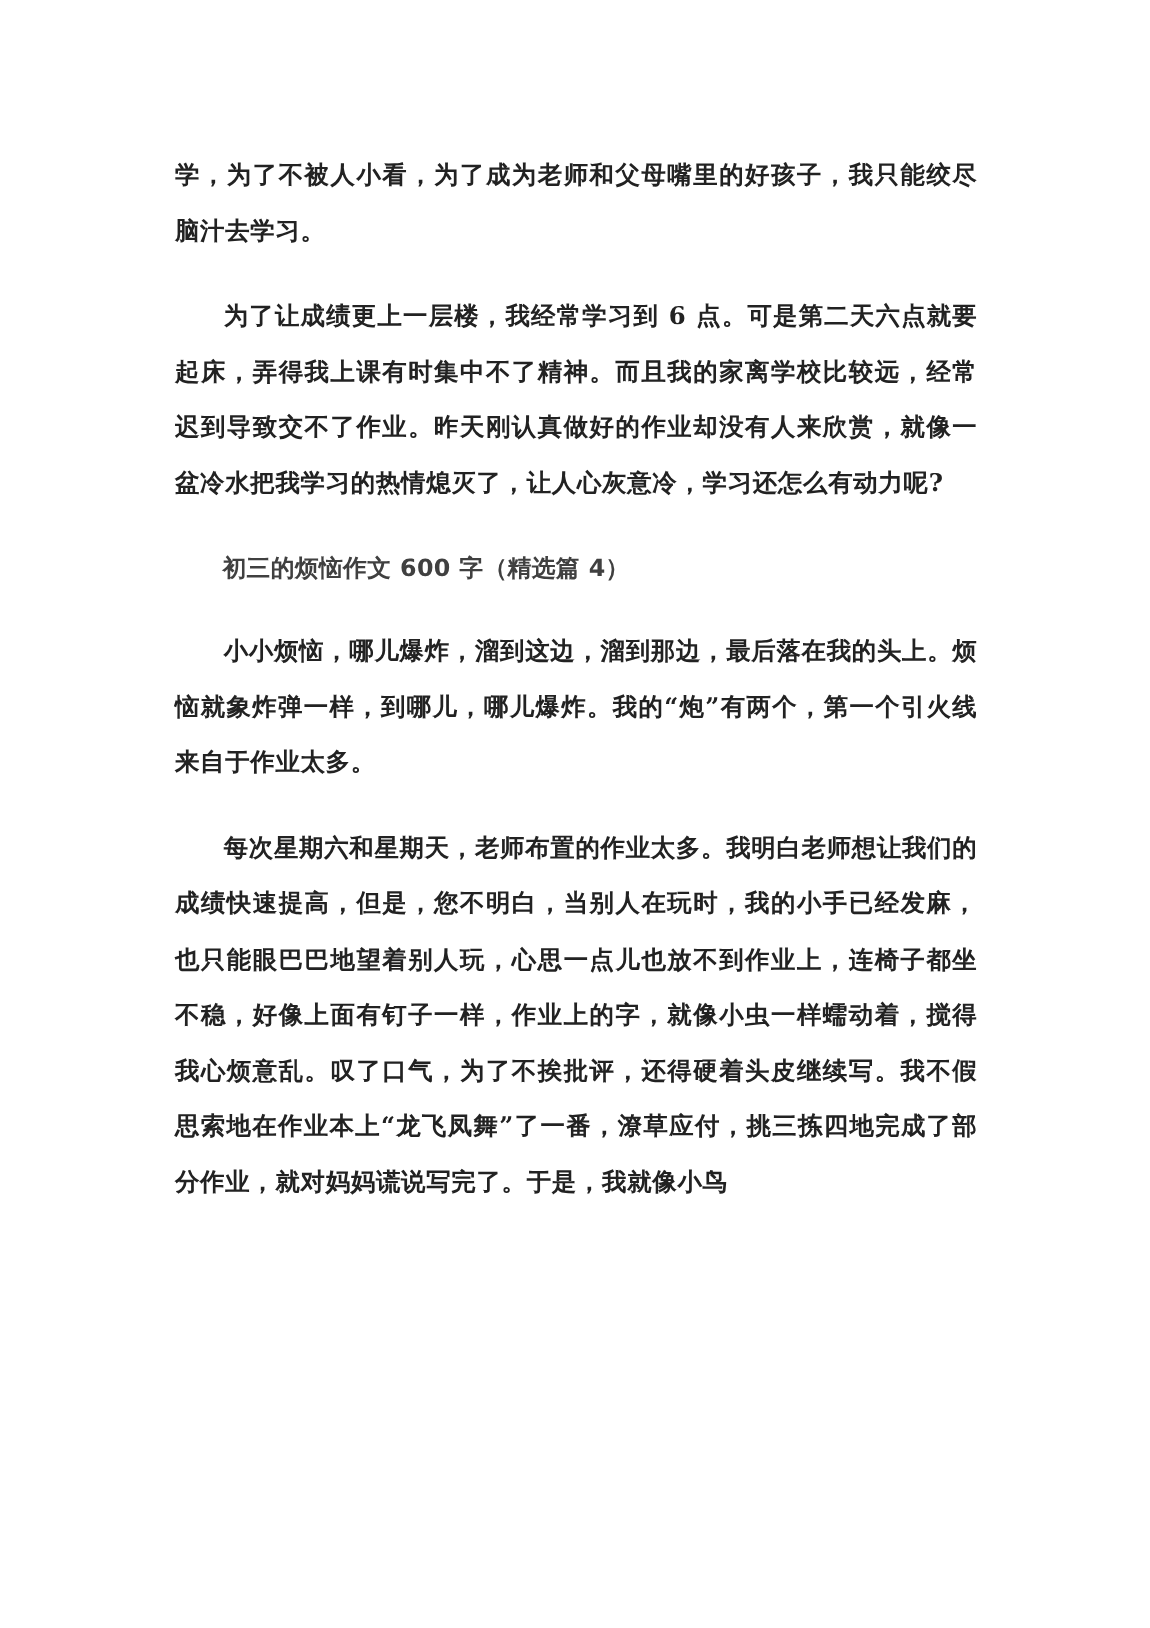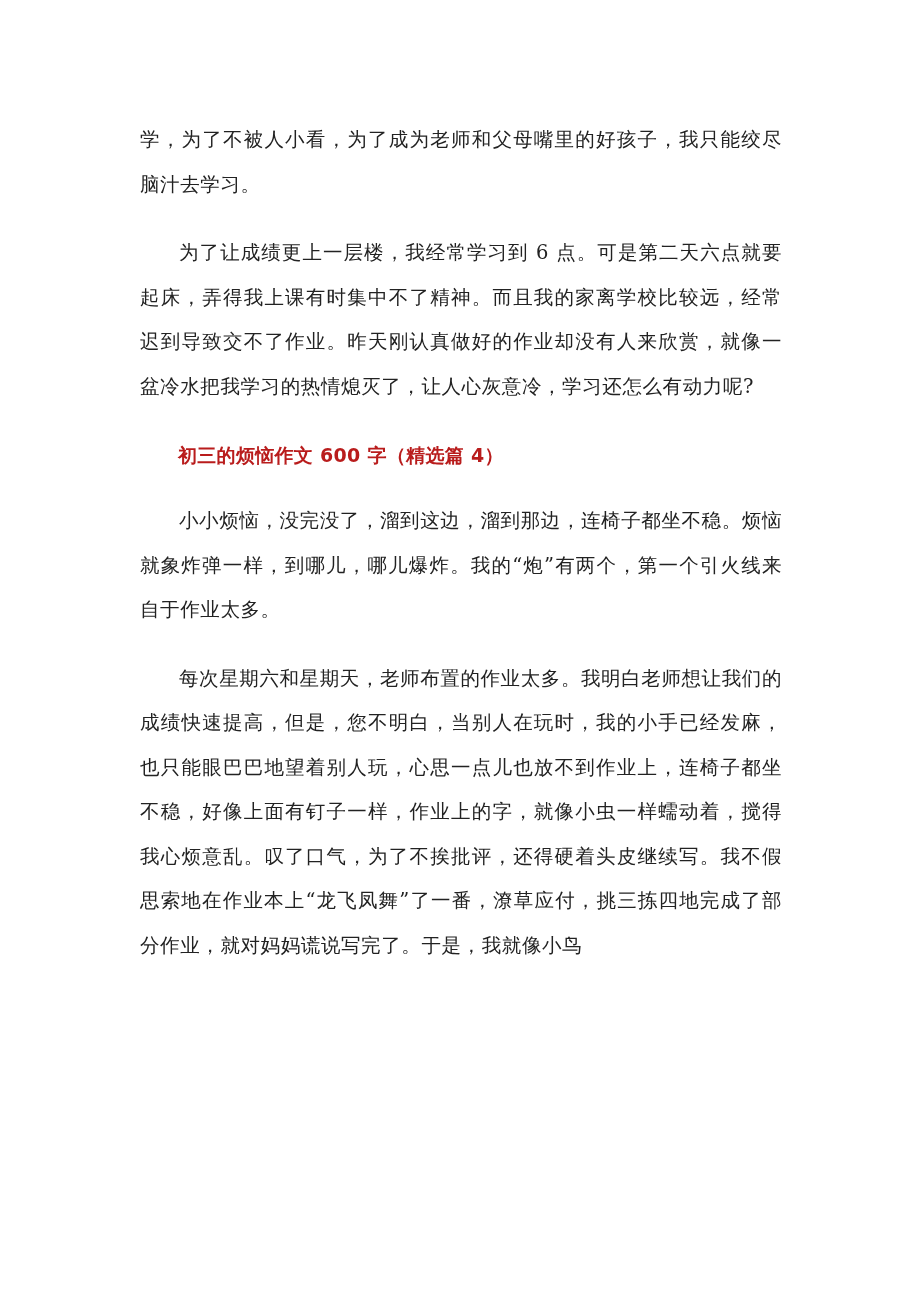--- a/index.html
+++ b/index.html
@@ -2,30 +2,30 @@
 <html><head>
   <meta charset="utf-8">
   <style>
     html, body { margin: 0; padding: 0; background: #ffffff; }
     body { width: 920px; height: 1302px; position: relative; overflow: hidden; }
     .page {
       position: absolute; left: 140px; top: 118px; width: 642px;
       font-family: "DejaVu Serif", "Liberation Serif", serif;
       color: #222222; font-size: 19.5px; letter-spacing: 0.6px;
     }
-    .para { margin: 0 0 24px 0; line-height: 44.5px; text-indent: 2em; text-align: justify; }
+    .para { margin: 0 0 24px 0; line-height: 44.5px; text-indent: 2em; text-align: justify; font-weight: bold; }
     .para.first { text-indent: 0; }
     .heading {
       margin: 0 0 22px 0; line-height: 44px; text-indent: 2em;
-      color: #b91c1c; font-family: "DejaVu Sans", "Liberation Sans", sans-serif;
+      color: #404040; font-family: "DejaVu Sans", "Liberation Sans", sans-serif;
       font-size: 19px; font-weight: bold; letter-spacing: 0.3px;
     }
   </style>
 </head>
 <body>
 
 <div class="page">
   <p class="para first">学，为了不被人小看，为了成为老师和父母嘴里的好孩子，我只能绞尽脑汁去学习。</p>
   <p class="para">为了让成绩更上一层楼，我经常学习到 6 点。可是第二天六点就要起床，弄得我上课有时集中不了精神。而且我的家离学校比较远，经常迟到导致交不了作业。昨天刚认真做好的作业却没有人来欣赏，就像一盆冷水把我学习的热情熄灭了，让人心灰意冷，学习还怎么有动力呢?</p>
   <h2 class="heading">初三的烦恼作文 600 字（精选篇 4）</h2>
-  <p class="para">小小烦恼，没完没了，溜到这边，溜到那边，连椅子都坐不稳。烦恼就象炸弹一样，到哪儿，哪儿爆炸。我的“炮”有两个，第一个引火线来自于作业太多。</p>
+  <p class="para">小小烦恼，哪儿爆炸，溜到这边，溜到那边，最后落在我的头上。烦恼就象炸弹一样，到哪儿，哪儿爆炸。我的“炮”有两个，第一个引火线来自于作业太多。</p>
   <p class="para">每次星期六和星期天，老师布置的作业太多。我明白老师想让我们的成绩快速提高，但是，您不明白，当别人在玩时，我的小手已经发麻，也只能眼巴巴地望着别人玩，心思一点儿也放不到作业上，连椅子都坐不稳，好像上面有钉子一样，作业上的字，就像小虫一样蠕动着，搅得我心烦意乱。叹了口气，为了不挨批评，还得硬着头皮继续写。我不假思索地在作业本上“龙飞凤舞”了一番，潦草应付，挑三拣四地完成了部分作业，就对妈妈谎说写完了。于是，我就像小鸟</p>
 </div>
 
 </body></html>

